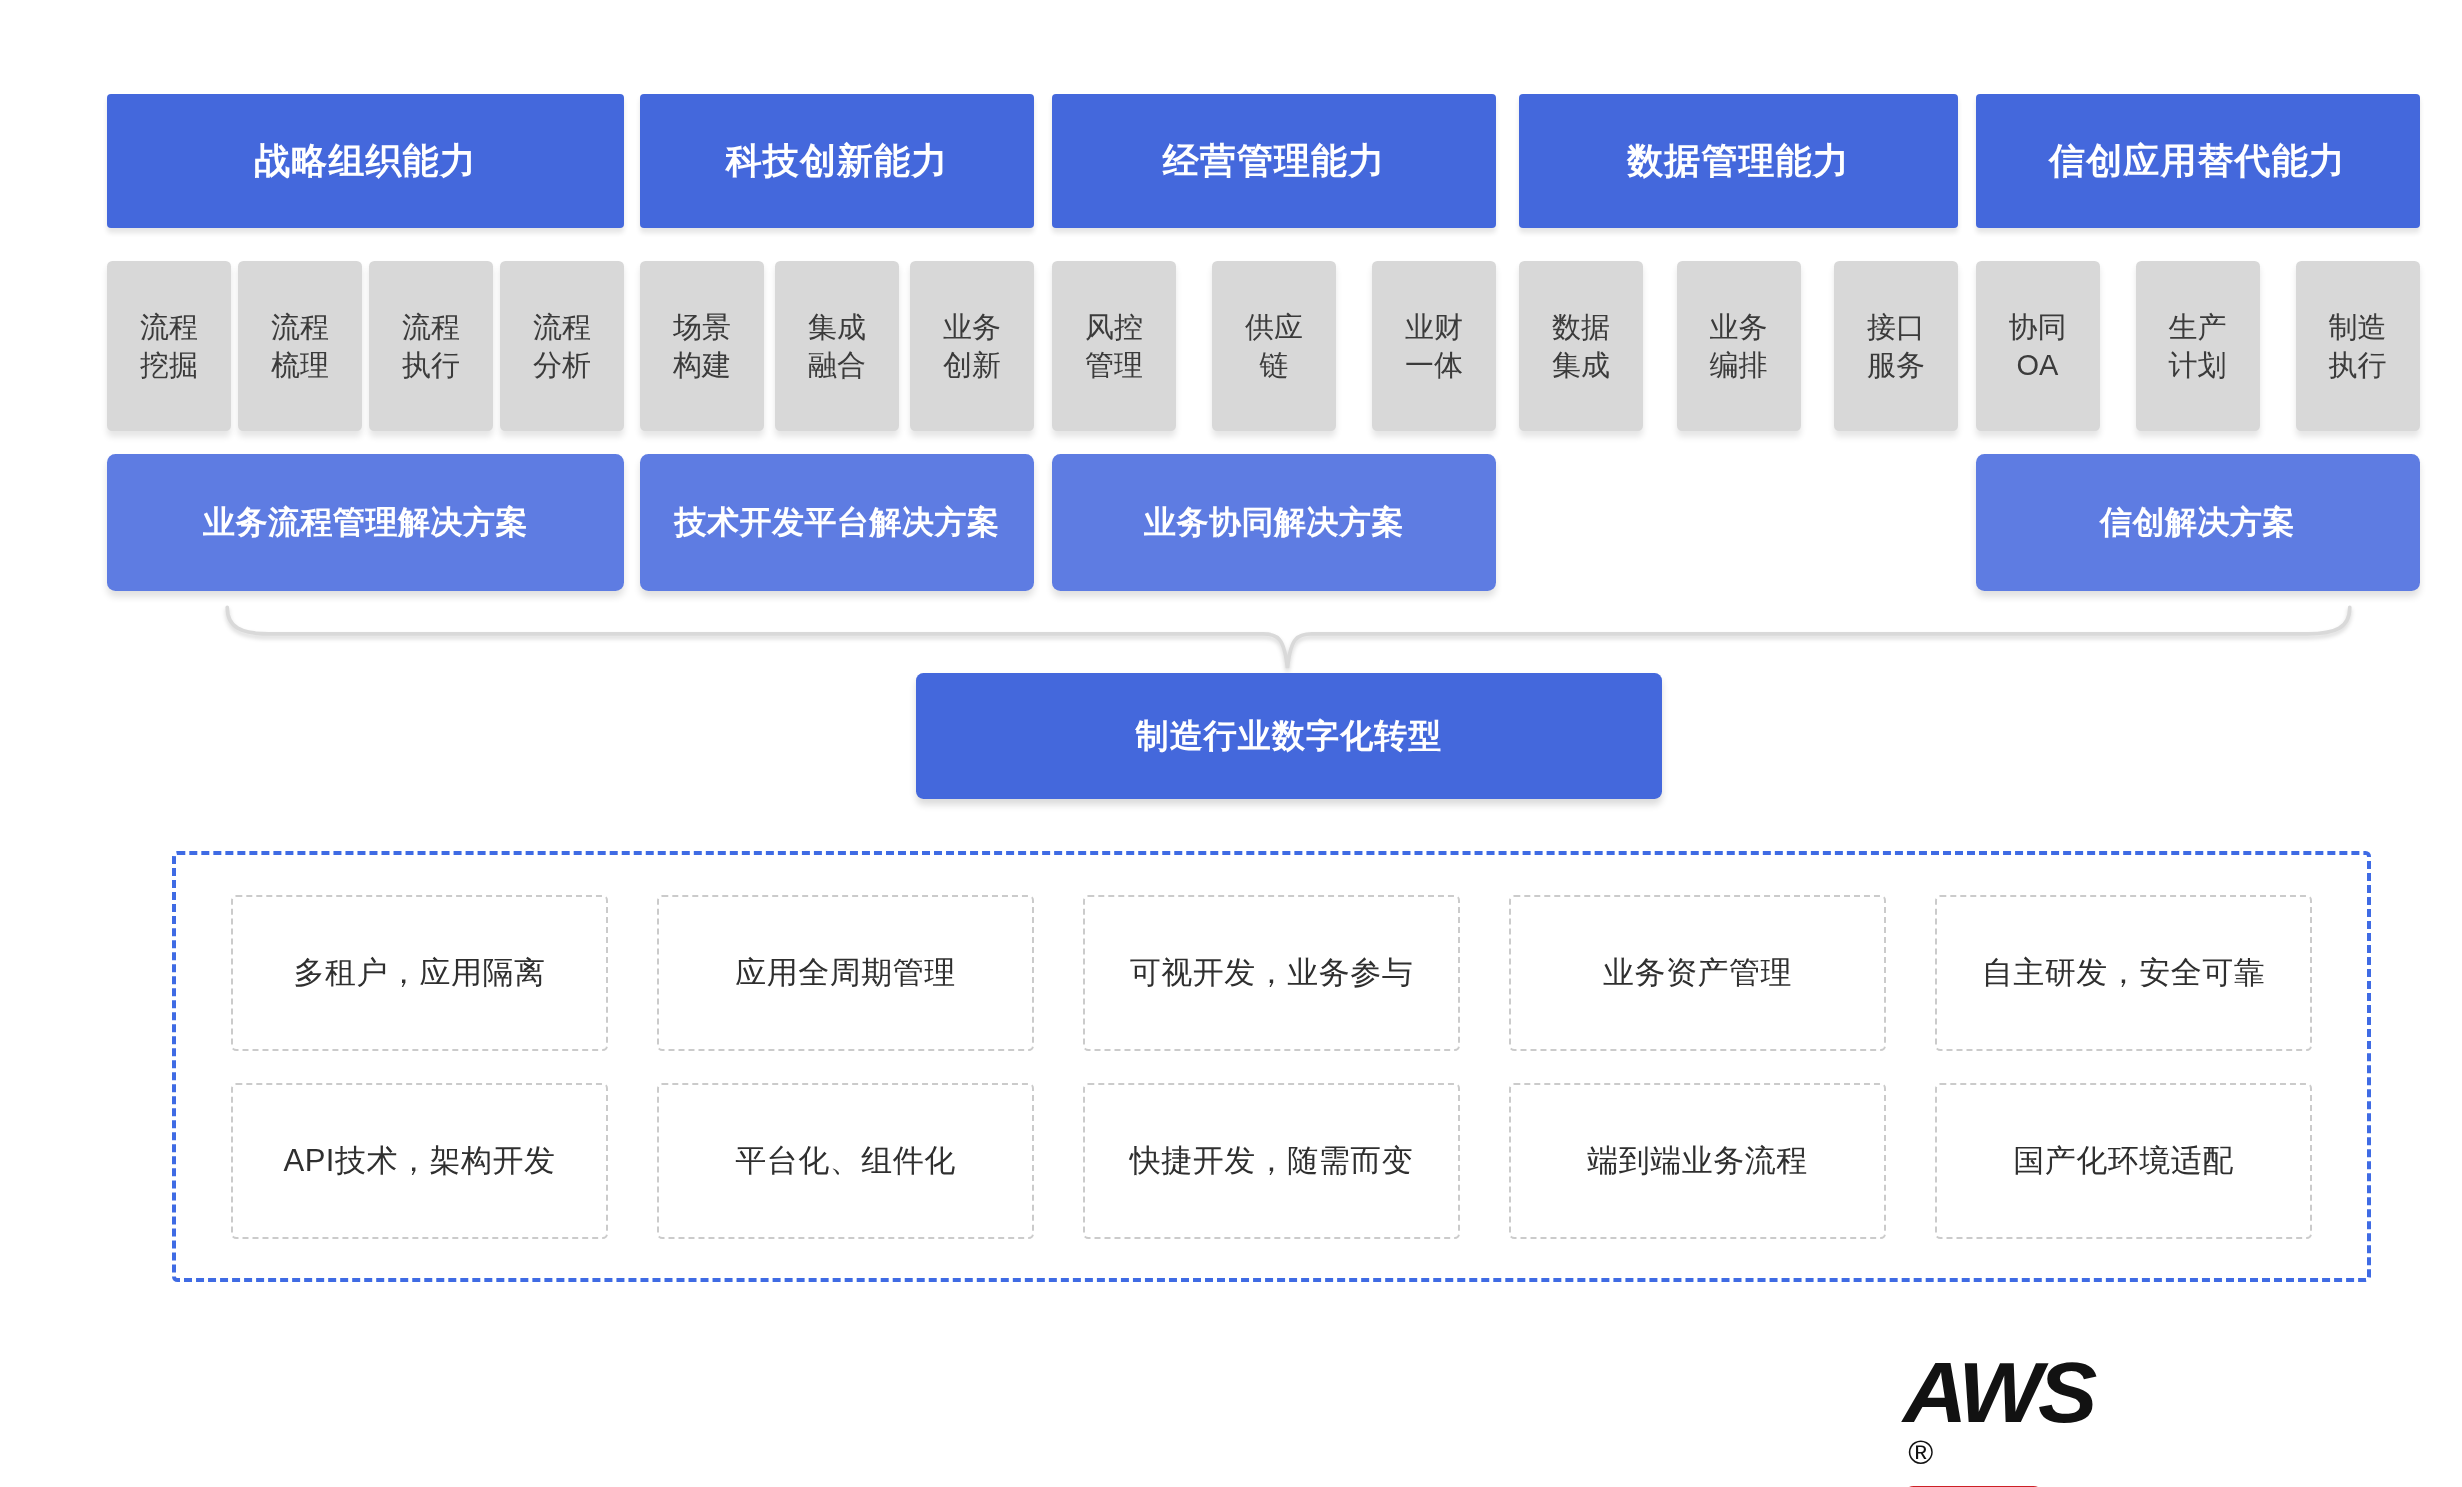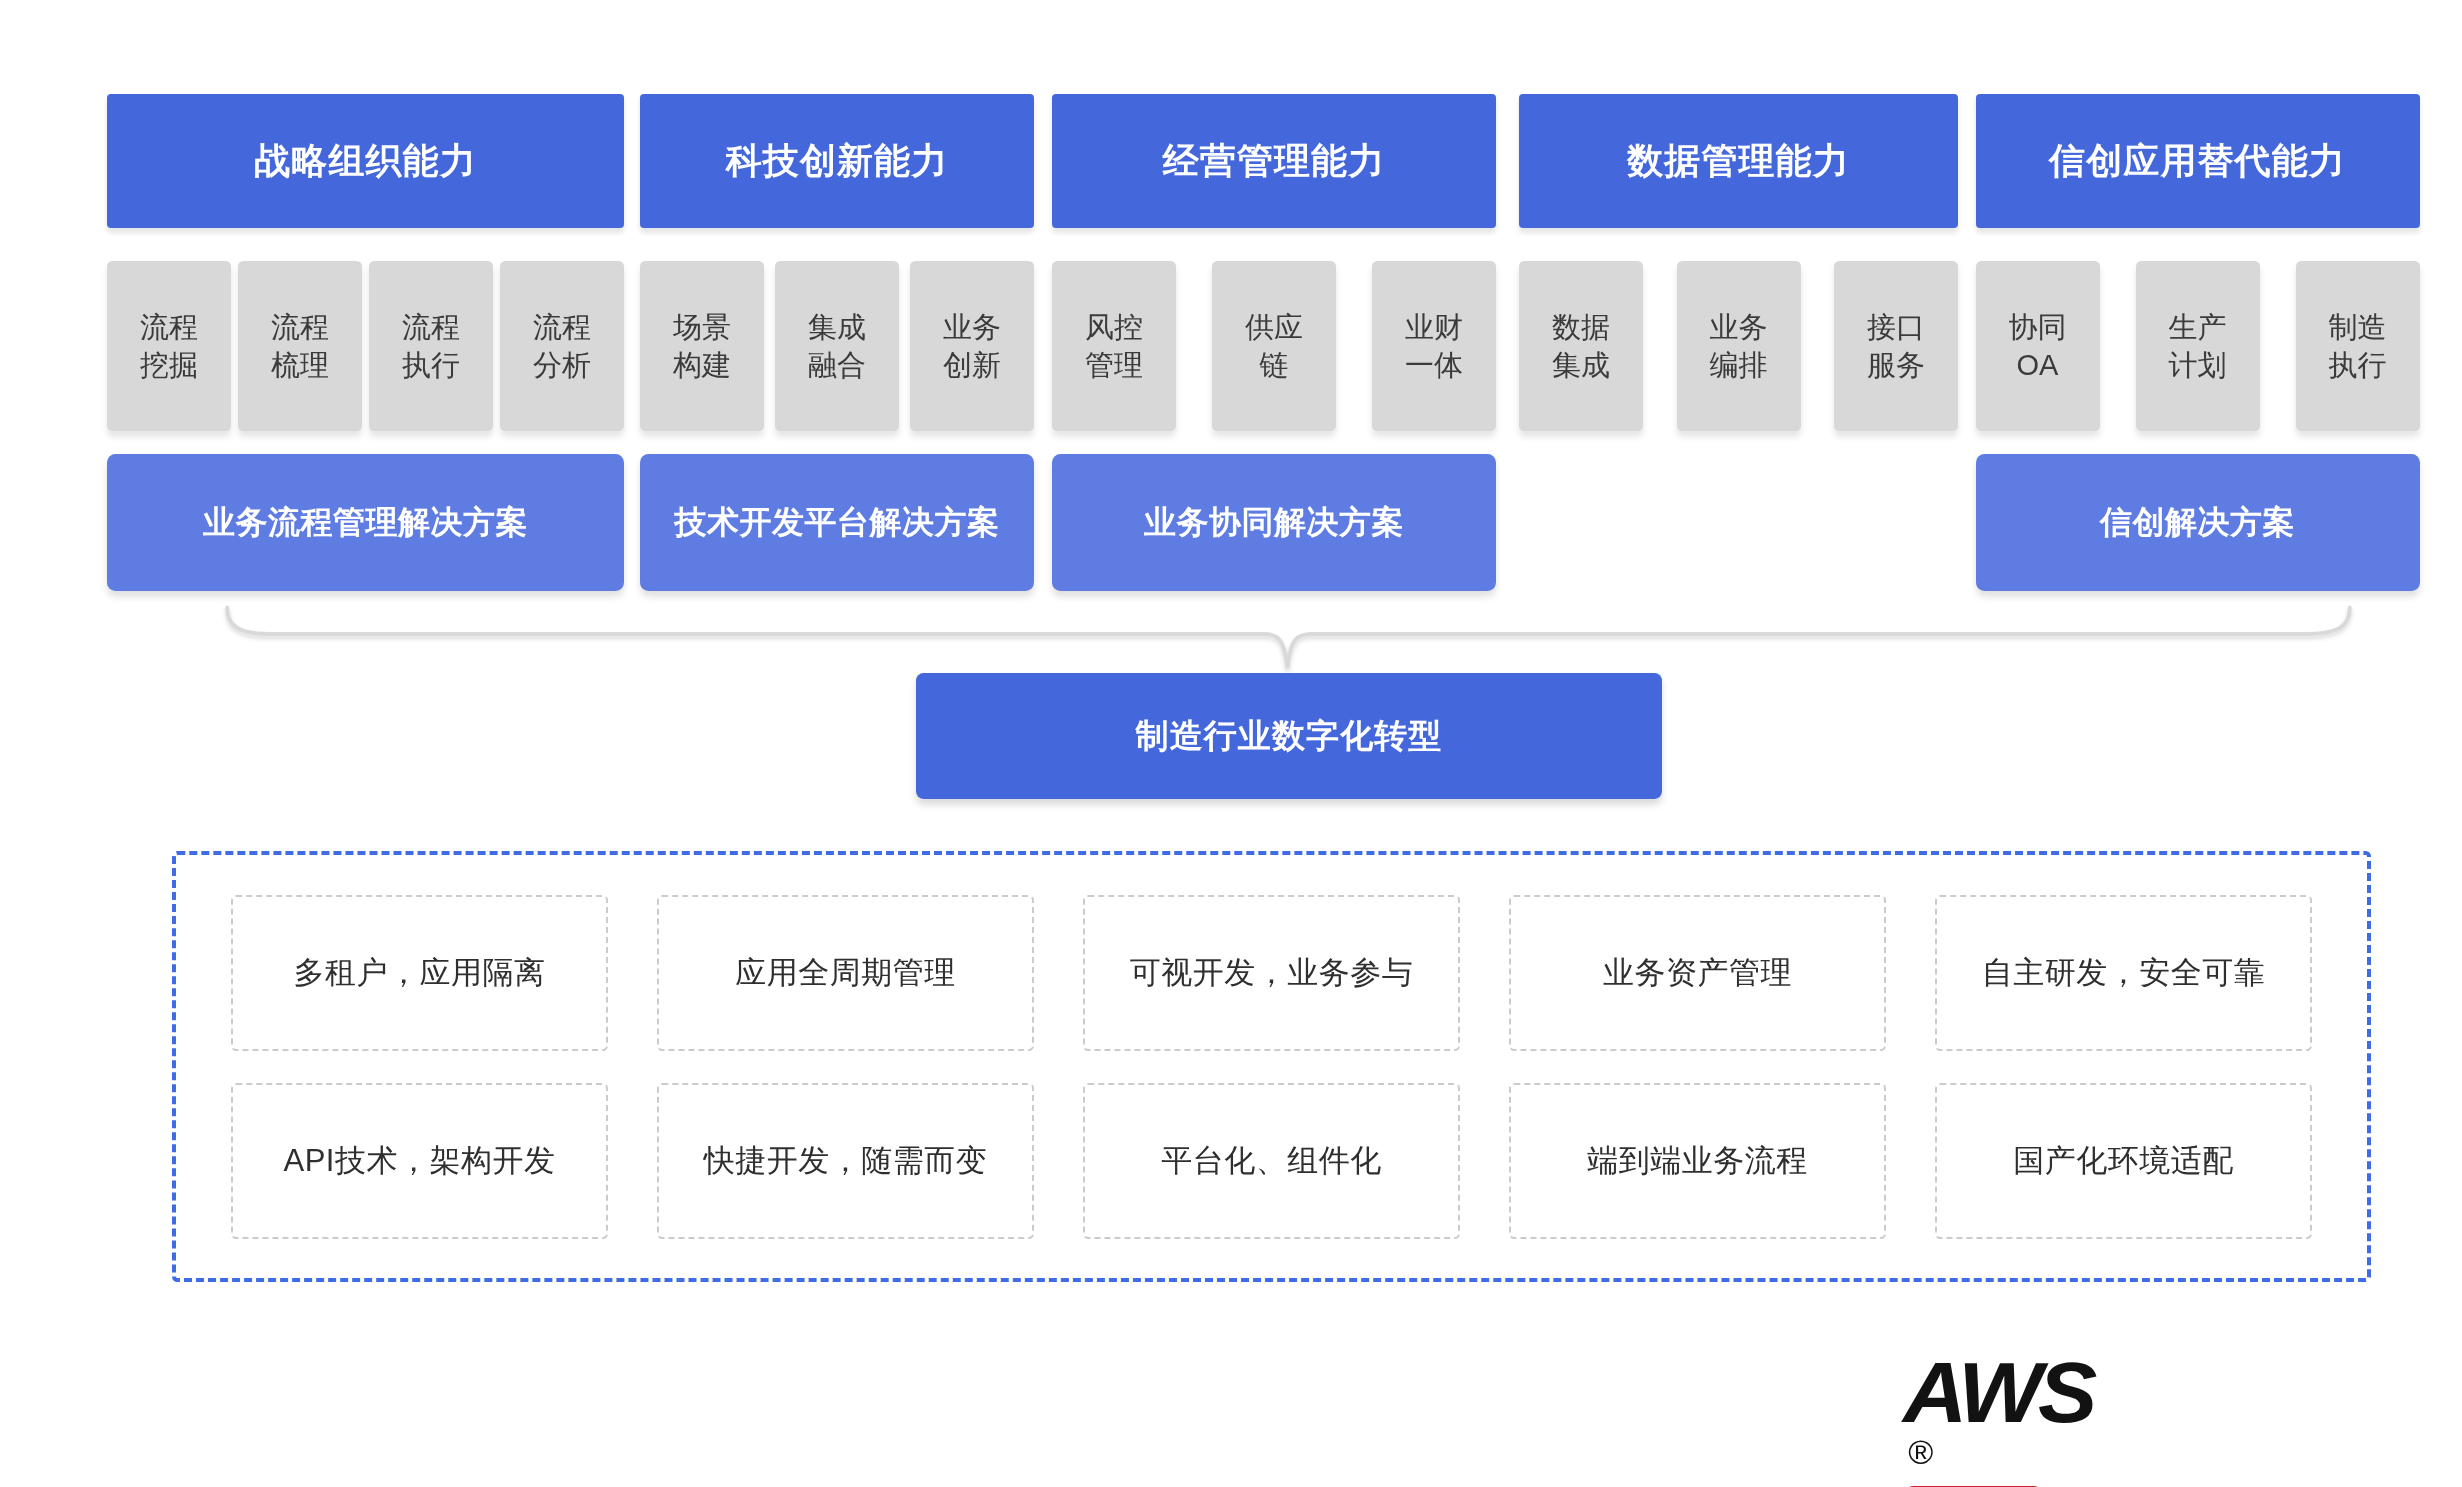--- a/index.html
+++ b/index.html
@@ -202,22 +202,22 @@
   <div class="features-panel">
     <div class="feature-row">
       <div class="feature-box">多租户，应用隔离</div>
       <div class="feature-box">应用全周期管理</div>
       <div class="feature-box">可视开发，业务参与</div>
       <div class="feature-box">业务资产管理</div>
       <div class="feature-box">自主研发，安全可靠</div>
     </div>
     <div class="feature-row">
       <div class="feature-box">API技术，架构开发</div>
+      <div class="feature-box">平台化、组件化</div>
       <div class="feature-box">快捷开发，随需而变</div>
-      <div class="feature-box">平台化、组件化</div>
       <div class="feature-box">端到端业务流程</div>
       <div class="feature-box">国产化环境适配</div>
     </div>
   </div>
 
   <div class="logo">
     <span class="aws-wordmark">AWS</span>
     <span class="reg-mark">®</span>
     <span class="paas-badge">PaaS</span>
   </div>

